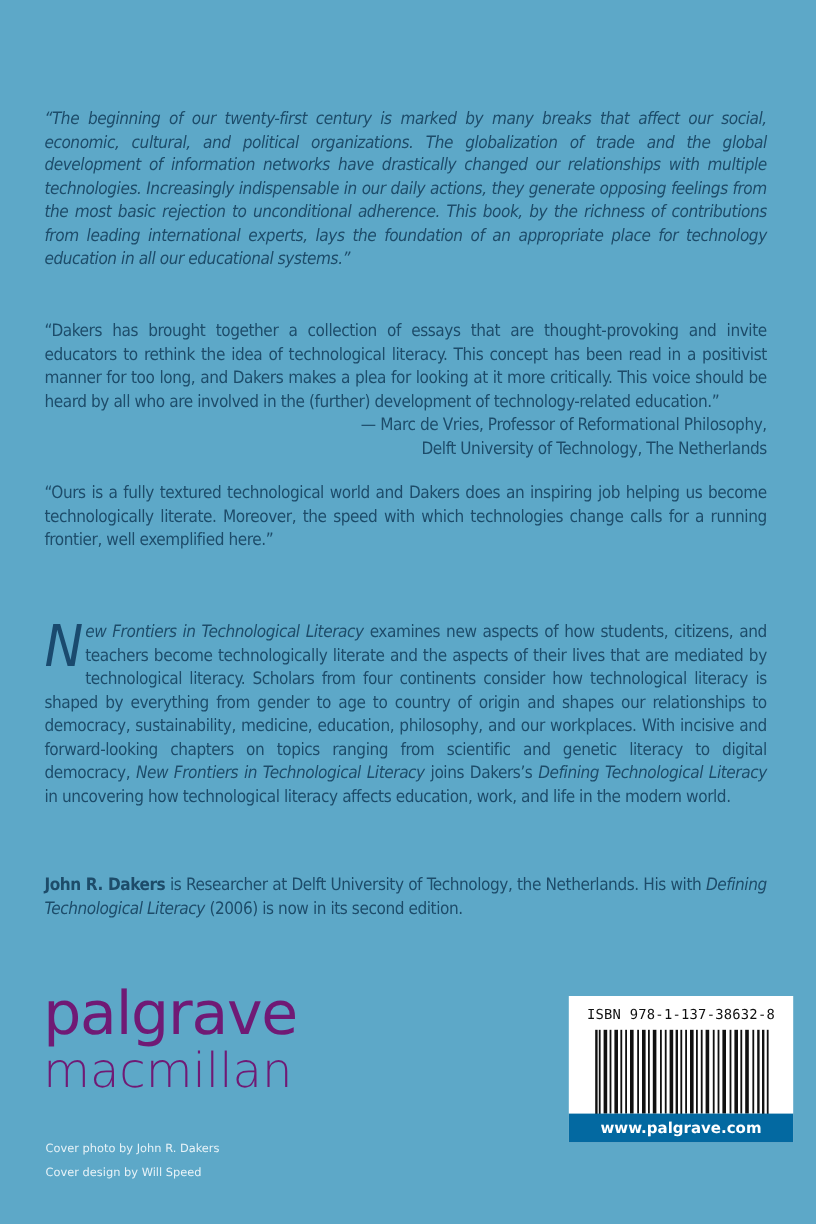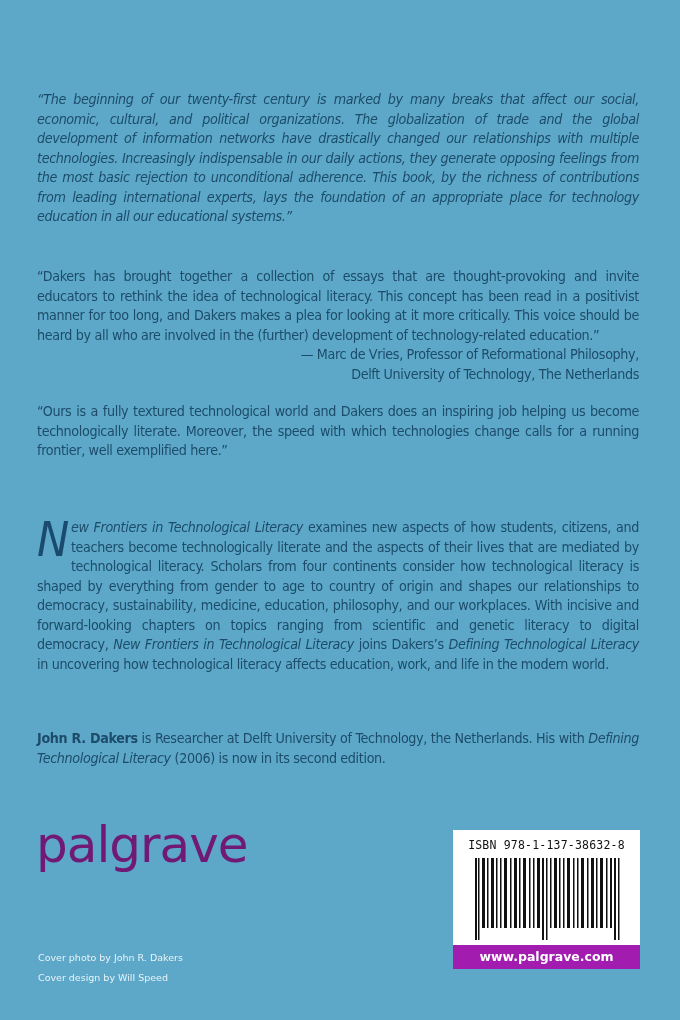--- a/index.html
+++ b/index.html
@@ -80,24 +80,24 @@
       top: 948px;
       color: #e8f3f8;
       font-size: 9.5px;
       line-height: 20px;
       font-family: "DejaVu Sans", sans-serif;
     }
     .credits div { margin: 0; }
 
     .barcode-box {
       position: absolute;
-      left: 453px;
+      left: 474px;
       top: 830px;
       width: 187px;
-      height: 139px;
+      height: 122px;
       background: #ffffff;
     }
     .isbn-text {
       position: absolute;
       top: 8px;
       left: 0;
       width: 187px;
       text-align: center;
       font-family: "DejaVu Sans Mono", monospace;
       font-size: 11.5px;
@@ -121,21 +121,21 @@
       color: #111;
       letter-spacing: 0.5px;
       white-space: pre;
     }
     .url-bar {
       position: absolute;
       left: 0;
       bottom: 0;
       width: 187px;
       height: 24px;
-      background: #a21caf;
+      background: #0369a1;
       color: #ffffff;
       text-align: center;
       font-size: 12.5px;
       line-height: 23px;
       font-family: "DejaVu Sans", sans-serif;
       font-weight: bold;
     }
   </style>
 </head>
 <body>
@@ -157,20 +157,21 @@
 <div class="text-block" id="description">
   <p class="last-line"><span class="dropcap">N</span><span class="it">ew Frontiers in Technological Literacy</span><span> examines new aspects of how students, citizens, and teachers become technologically literate and the aspects of their lives that are mediated by technological literacy. Scholars from four continents consider how technological literacy is shaped by everything from gender to age to country of origin and shapes our relationships to democracy, sustainability, medicine, education, philosophy, and our workplaces. With incisive and forward-looking chapters on topics ranging from scientific and genetic literacy to digital democracy, </span><span class="it">New Frontiers in Technological Literacy</span><span> joins Dakers’s </span><span class="it">Defining Technological Literacy</span><span> in uncovering how technological literacy affects education, work, and life in the modern world.</span></p>
 </div>
 
 <div class="text-block" id="bio">
   <p class="last-line"><span class="bold">John R. Dakers</span><span> is Researcher at Delft University of Technology, the Netherlands. His with </span><span class="it">Defining Technological Literacy</span><span> (2006) is now in its second edition.</span></p>
 </div>
 
 <div class="logo">
   <div class="logo-line1">palgrave</div>
+  <div class="logo-line2">macmillan</div>
 </div>
 
 <div class="credits">
   <div>Cover photo by John R. Dakers</div>
   <div>Cover design by Will Speed</div>
 </div>
 
 <div class="barcode-box">
   <div class="isbn-text">ISBN 978-1-137-38632-8</div>
   <svg class="bars" viewBox="0 0 167 82" preserveAspectRatio="none">

